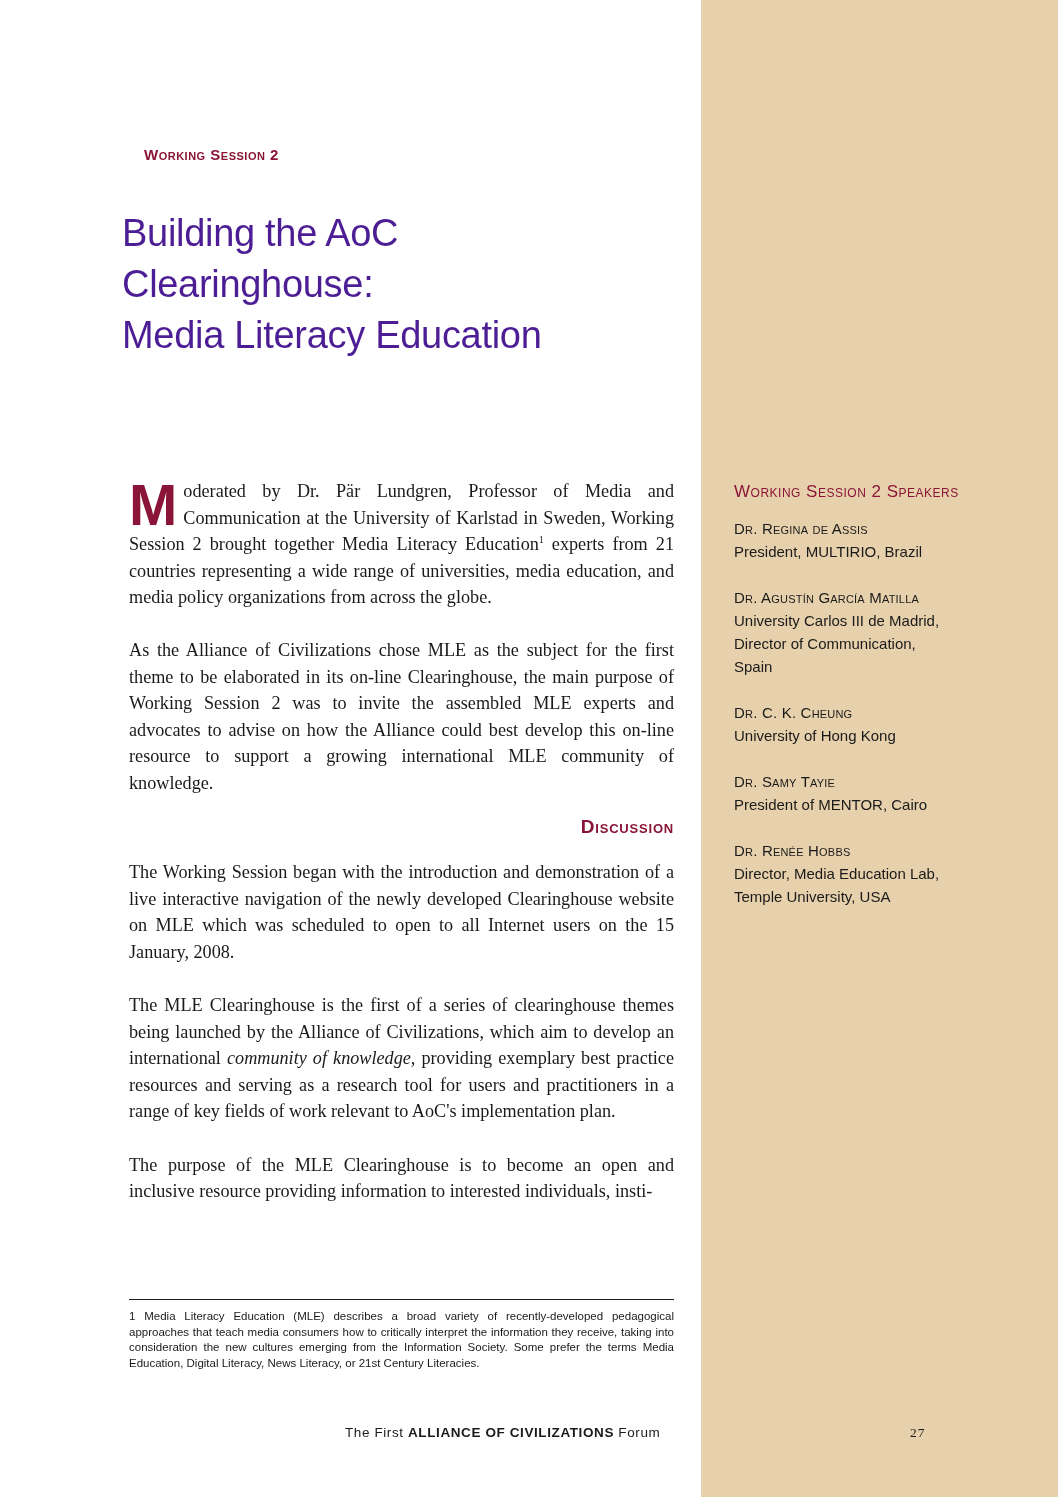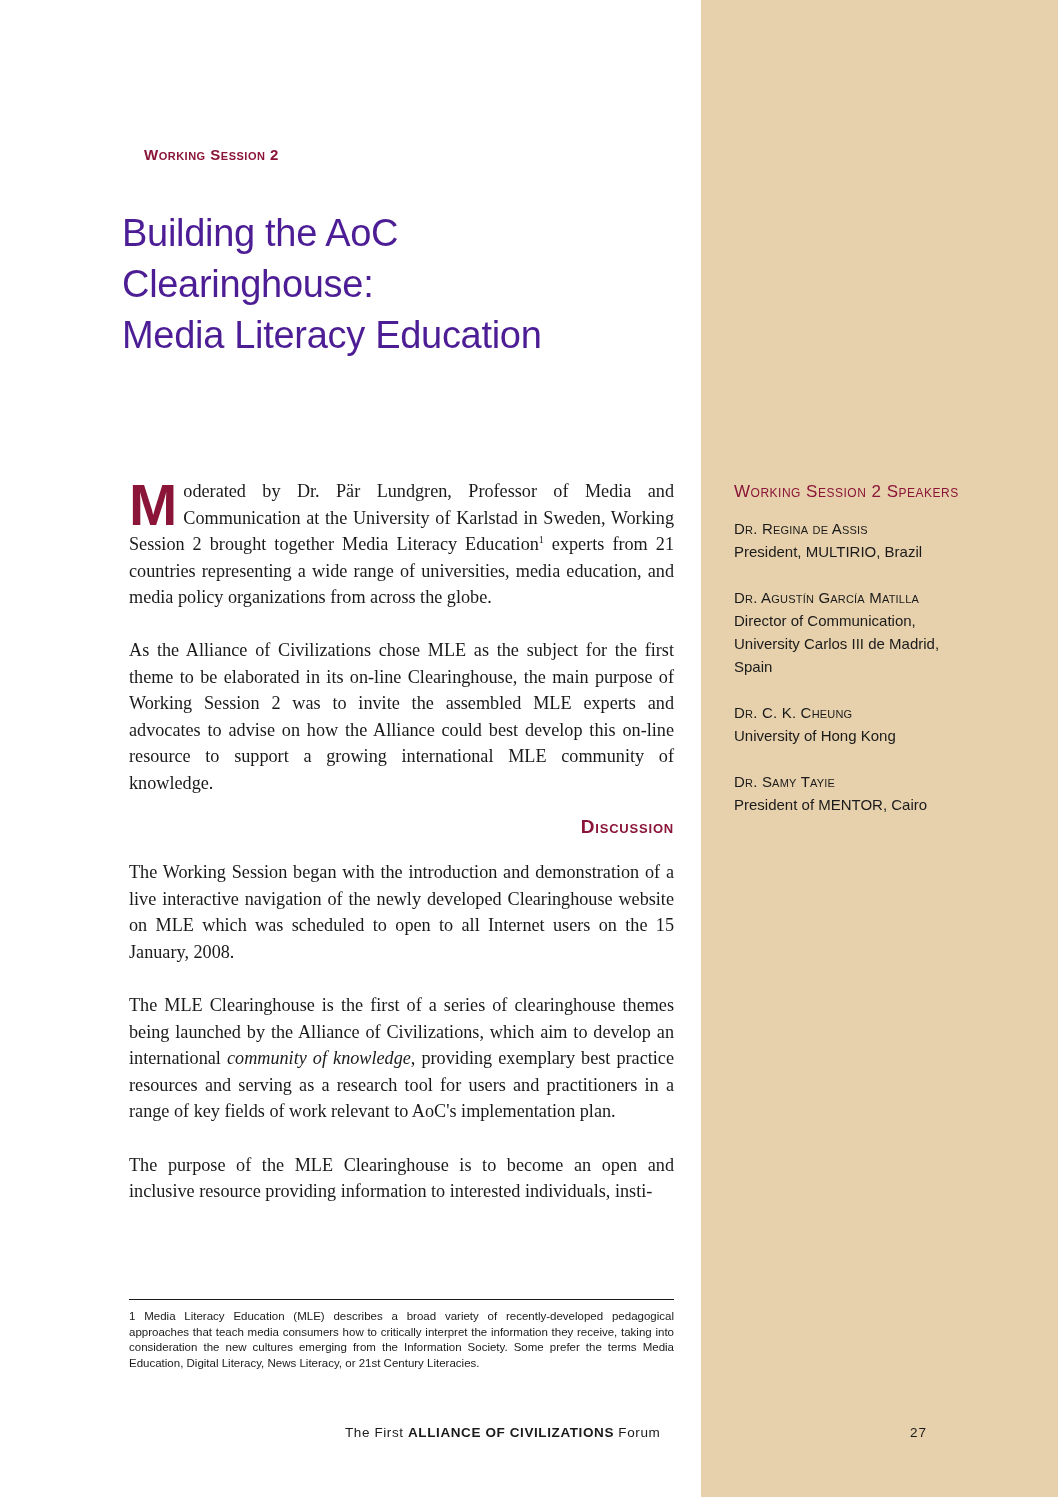--- a/index.html
+++ b/index.html
@@ -59,21 +59,21 @@
     }
 
     .footer-title {
       position: absolute; left: 345px; top: 1425px;
       font-family: "Liberation Sans", sans-serif; font-size: 13.5px; color: #1a1a1a;
       letter-spacing: 0.6px;
     }
     .footer-title b { font-weight: bold; }
     .page-number {
       position: absolute; left: 910px; top: 1425px;
-      font-family: Liberation Sans, sans-serif; font-size: 13.5px; color: #1a1a1a;
+      font-family: Liberation Serif, serif; font-size: 13.5px; color: #1a1a1a;
       letter-spacing: 1px;
     }
 
     .speakers {
       position: absolute; left: 734px; top: 481px; width: 300px;
       font-family: "Liberation Sans", sans-serif; color: #1a1a1a;
     }
     .speakers-heading {
       font-size: 17px; color: #8a1538; font-variant: small-caps; letter-spacing: 0.5px;
       margin-bottom: 14px; line-height: 22px;
@@ -117,28 +117,33 @@
 <div class="speakers">
   <div class="speakers-heading">Working Session 2 Speakers</div>
 
   <div class="speaker">
     <div class="speaker-name">Dr. Regina de Assis</div>
     <div class="speaker-line">President, MULTIRIO, Brazil</div>
   </div>
 
   <div class="speaker">
     <div class="speaker-name">Dr. Agustín García Matilla</div>
+    <div class="speaker-line">University Carlos III de Madrid,</div>
     <div class="speaker-line">Director of Communication,</div>
-    <div class="speaker-line">University Carlos III de Madrid,</div>
     <div class="speaker-line">Spain</div>
   </div>
 
   <div class="speaker">
     <div class="speaker-name">Dr. C. K. Cheung</div>
     <div class="speaker-line">University of Hong Kong</div>
   </div>
 
   <div class="speaker">
     <div class="speaker-name">Dr. Samy Tayie</div>
     <div class="speaker-line">President of MENTOR, Cairo</div>
   </div>
 
+  <div class="speaker">
+    <div class="speaker-name">Dr. Renée Hobbs</div>
+    <div class="speaker-line">Director, Media Education Lab,</div>
+    <div class="speaker-line">Temple University, USA</div>
+  </div>
 </div>
 
 </body></html>

